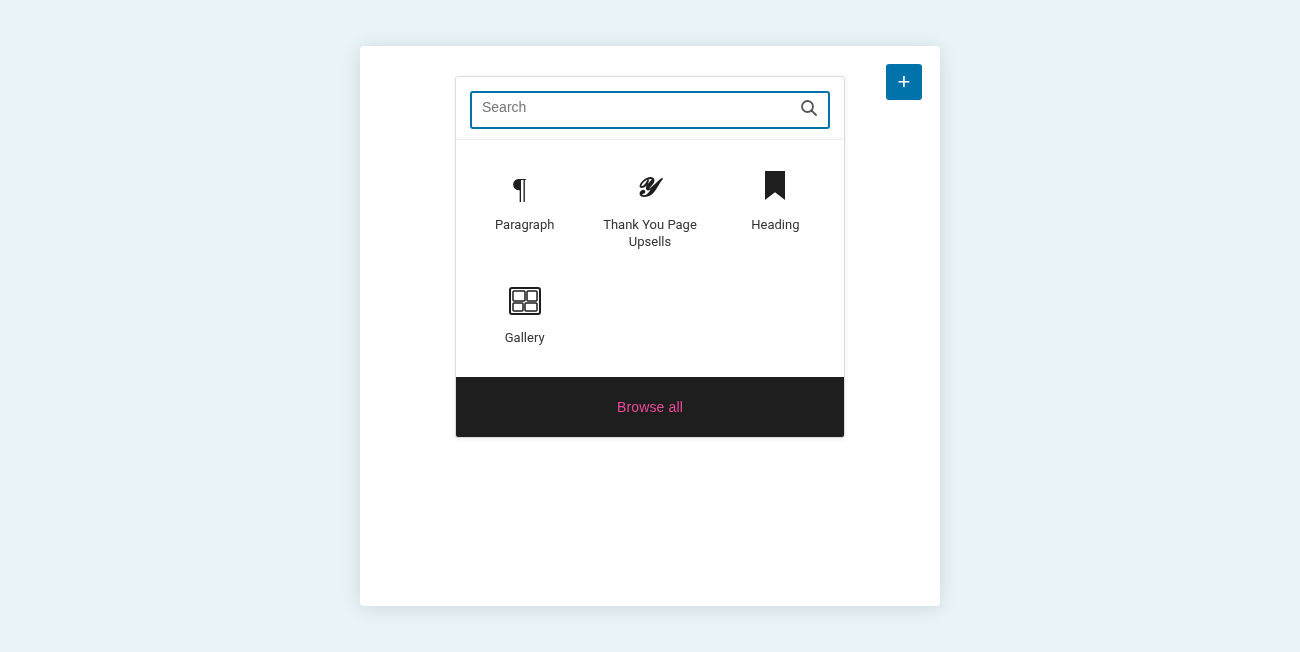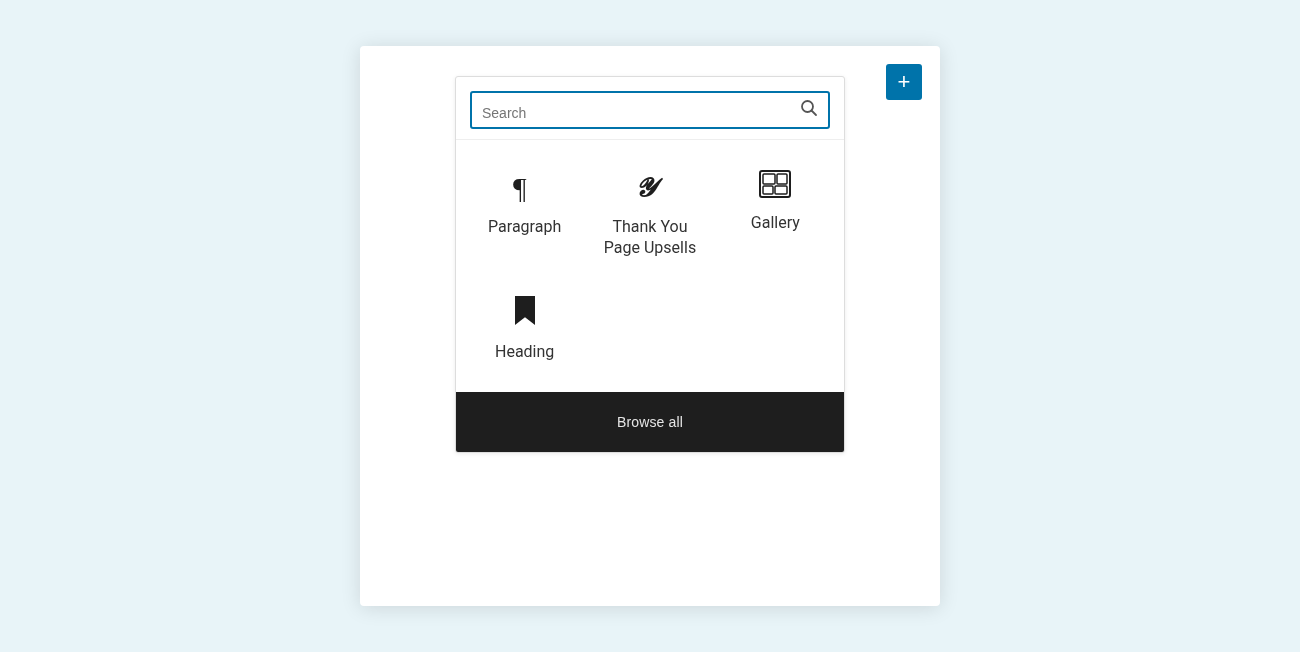--- a/index.html
+++ b/index.html
@@ -60,21 +60,21 @@
       box-shadow: 0 1px 4px rgba(0,0,0,0.08);
     }
 
     .search-area {
       padding: 14px 14px 10px 14px;
       border-bottom: 1px solid #eee;
     }
 
     .search-input-wrapper {
       display: flex;
-      align-items: flex-end;
+      align-items: flex-start;
       border: 2px solid #0073aa;
       border-radius: 3px;
       padding: 6px 10px;
       background: #fff;
     }
 
     .search-input {
       flex: 1;
       border: none;
       outline: none;
@@ -106,30 +106,30 @@
       transition: background 0.15s;
     }
 
     .block-icon {
       font-size: 28px;
       margin-bottom: 10px;
       line-height: 1;
     }
 
     .block-label {
-      font-size: 16px;
+      font-size: 13px;
       color: #333;
       text-align: center;
       line-height: 1.3;
     }
 
     .browse-all-btn {
       width: 100%;
       background: #1e1e1e;
-      color: #e5e5e5;
+      color: #ec4899;
       border: none;
       padding: 22px;
       font-size: 14px;
       font-weight: 500;
       cursor: pointer;
       letter-spacing: 0.01em;
     }
   </style>
 </head>
 <body>
@@ -167,40 +167,40 @@
           <svg width="32" height="32" viewBox="0 0 32 32" fill="none" xmlns="http://www.w3.org/2000/svg">
             <text x="2" y="26" font-size="26" font-family="Georgia, serif" font-style="italic" font-weight="bold" fill="#1e1e1e">𝓨</text>
           </svg>
         </div>
         <span class="block-label">Thank You Page Upsells</span>
       </div>
 
 
       <div class="block-item">
         <div class="block-icon">
+          <svg width="28" height="32" viewBox="0 0 28 32" fill="none" xmlns="http://www.w3.org/2000/svg">
+
+            <path d="M5 2 L23 2 L23 28 L14 21 L5 28 Z" stroke="#1e1e1e" stroke-width="2" fill="#1e1e1e"></path>
+          </svg>
+        </div>
+        <span class="block-label">Heading</span>
+      </div>
+
+      <div class="block-item">
+        <div class="block-icon">
           <svg width="32" height="28" viewBox="0 0 32 28" fill="none" xmlns="http://www.w3.org/2000/svg">
             <rect x="1" y="1" width="30" height="26" rx="2" stroke="#1e1e1e" stroke-width="2"></rect>
             <rect x="4" y="4" width="12" height="10" rx="1" stroke="#1e1e1e" stroke-width="1.5"></rect>
             <rect x="18" y="4" width="10" height="10" rx="1" stroke="#1e1e1e" stroke-width="1.5"></rect>
             <rect x="4" y="16" width="10" height="8" rx="1" stroke="#1e1e1e" stroke-width="1.5"></rect>
             <rect x="16" y="16" width="12" height="8" rx="1" stroke="#1e1e1e" stroke-width="1.5"></rect>
           </svg>
         </div>
         <span class="block-label">Gallery</span>
       </div>
 
-      <div class="block-item">
-        <div class="block-icon">
-          <svg width="28" height="32" viewBox="0 0 28 32" fill="none" xmlns="http://www.w3.org/2000/svg">
-
-            <path d="M5 2 L23 2 L23 28 L14 21 L5 28 Z" stroke="#1e1e1e" stroke-width="2" fill="#1e1e1e"></path>
-          </svg>
-        </div>
-        <span class="block-label">Heading</span>
-      </div>
-
 
     </div>
 
     <button class="browse-all-btn">Browse all</button>
 
   </div>
 </div>
 
 </body></html>

